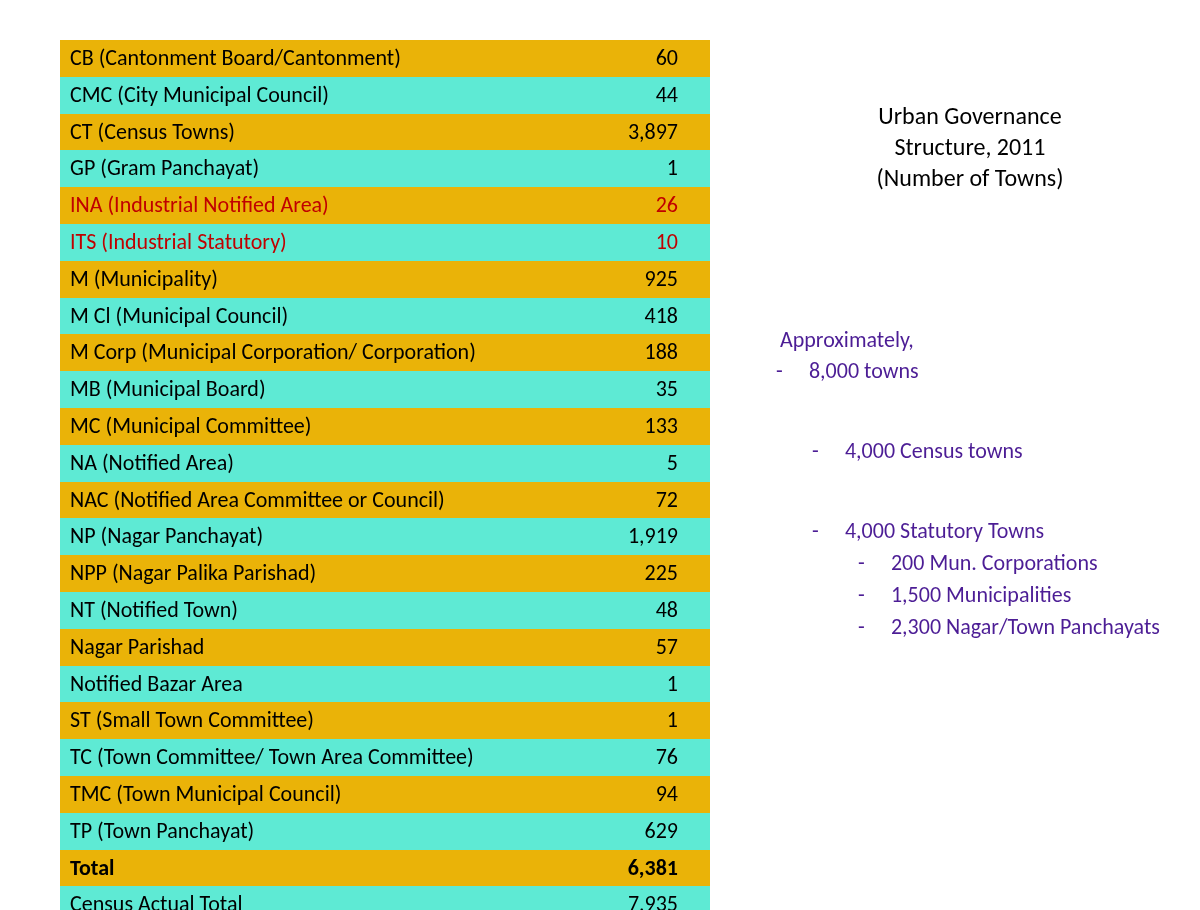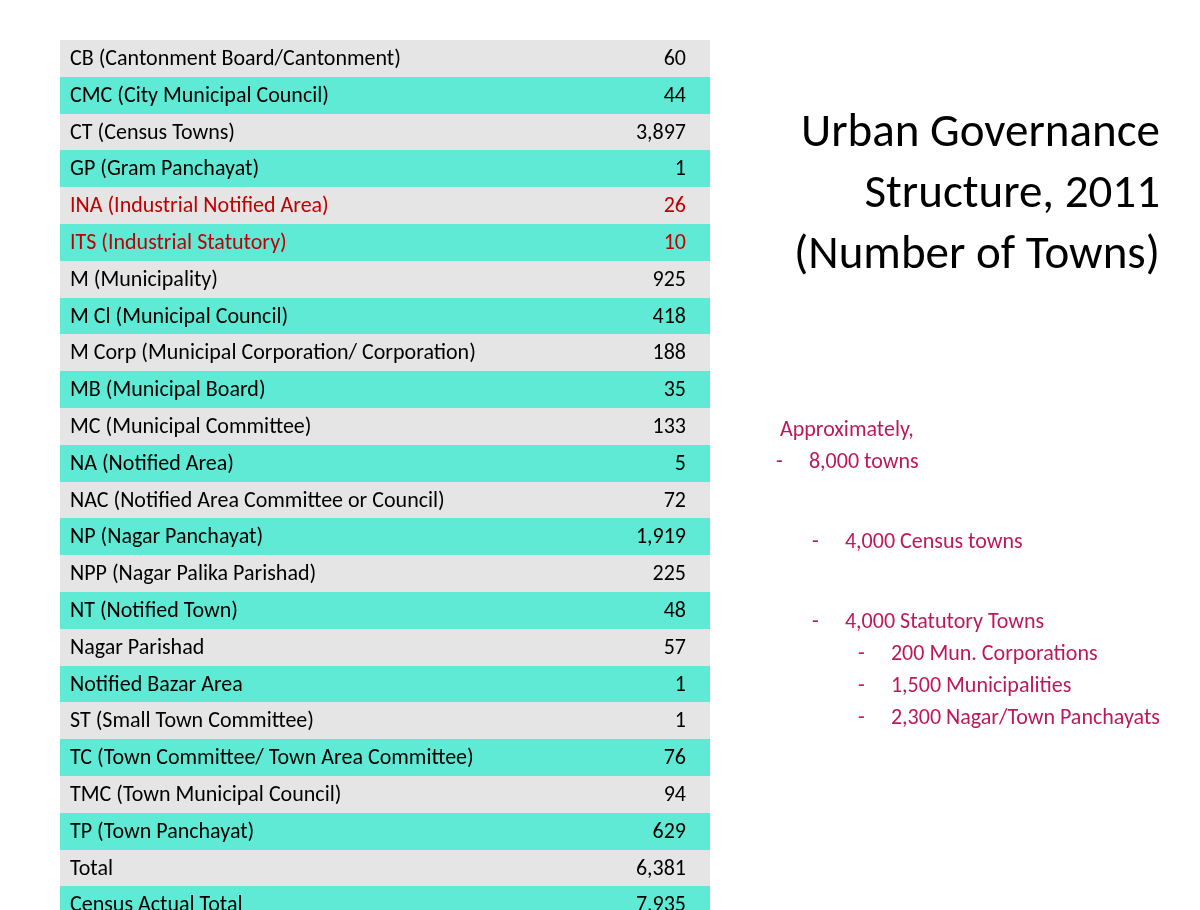--- a/index.html
+++ b/index.html
@@ -24,47 +24,47 @@
     align-items: flex-start;
   }
   .table-wrap {
     width: 650px;
   }
   table {
     width: 100%;
     border-collapse: collapse;
     font-size: 22px;
   }
-  tr.odd { background: #e5e5e5; }
+  tr.odd { background: #eab308; }
   tr.even { background: #5eead4; }
   td {
     padding: 3px 10px 3px 10px;
     line-height: 1.4;
     vertical-align: middle;
   }
   td.label { text-align: left; width: 72%; }
-  td.value { text-align: right; width: 28%; padding-right: 24px; }
+  td.value { text-align: right; width: 28%; padding-right: 32px; }
   tr.red td { color: #c00000; }
-  tr.total td { font-weight: normal; }
+  tr.total td { font-weight: bold; }
   .right-col {
     margin-left: 70px;
     width: 380px;
   }
   .title {
-    font-size: 47px;
-    text-align: right;
+    font-size: 24px;
+    text-align: center;
     line-height: 1.3;
     color: #000000;
     margin-top: 60px;
   }
   .bullets {
     margin-top: 130px;
     font-size: 22px;
     line-height: 1.45;
-    color: #be185d;
+    color: #4c1d95;
   }
   .bullets ul {
     list-style: none;
     padding: 0;
     margin: 0;
   }
   .bullets li.lvl1 { padding-left: 24px; text-indent: -14px; }
   .bullets li.lvl2 { padding-left: 60px; text-indent: -14px; margin-top: 48px; }
   .bullets li.lvl3 { padding-left: 106px; text-indent: -14px; }
   .bullets .dash { display:inline-block; width:14px; }

